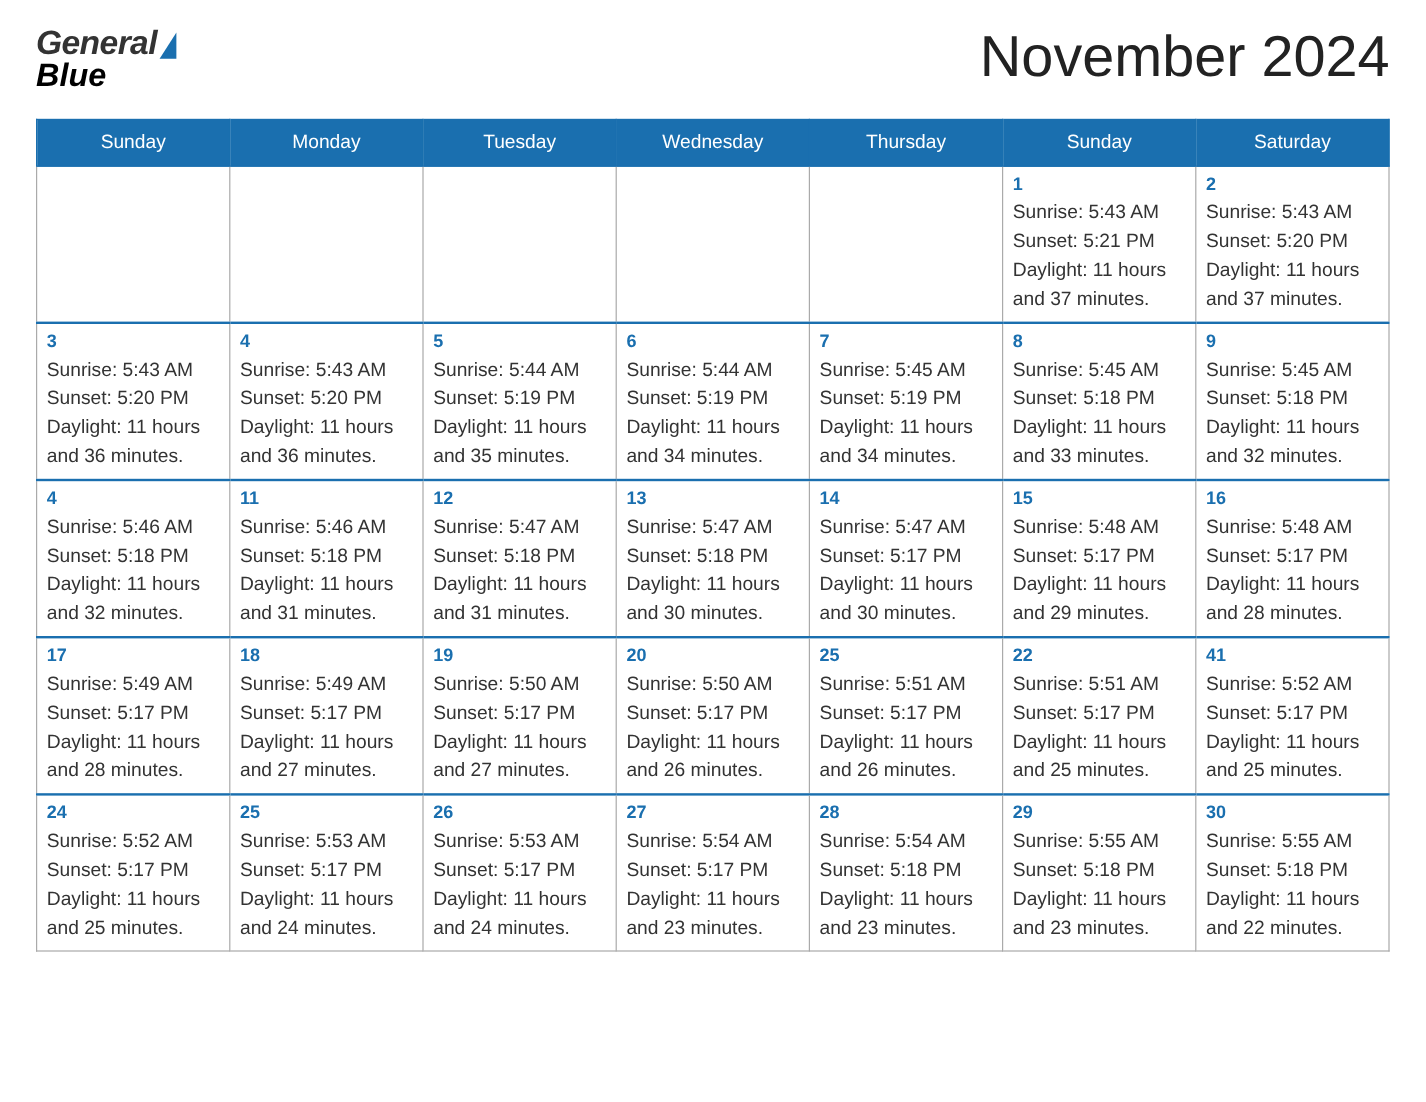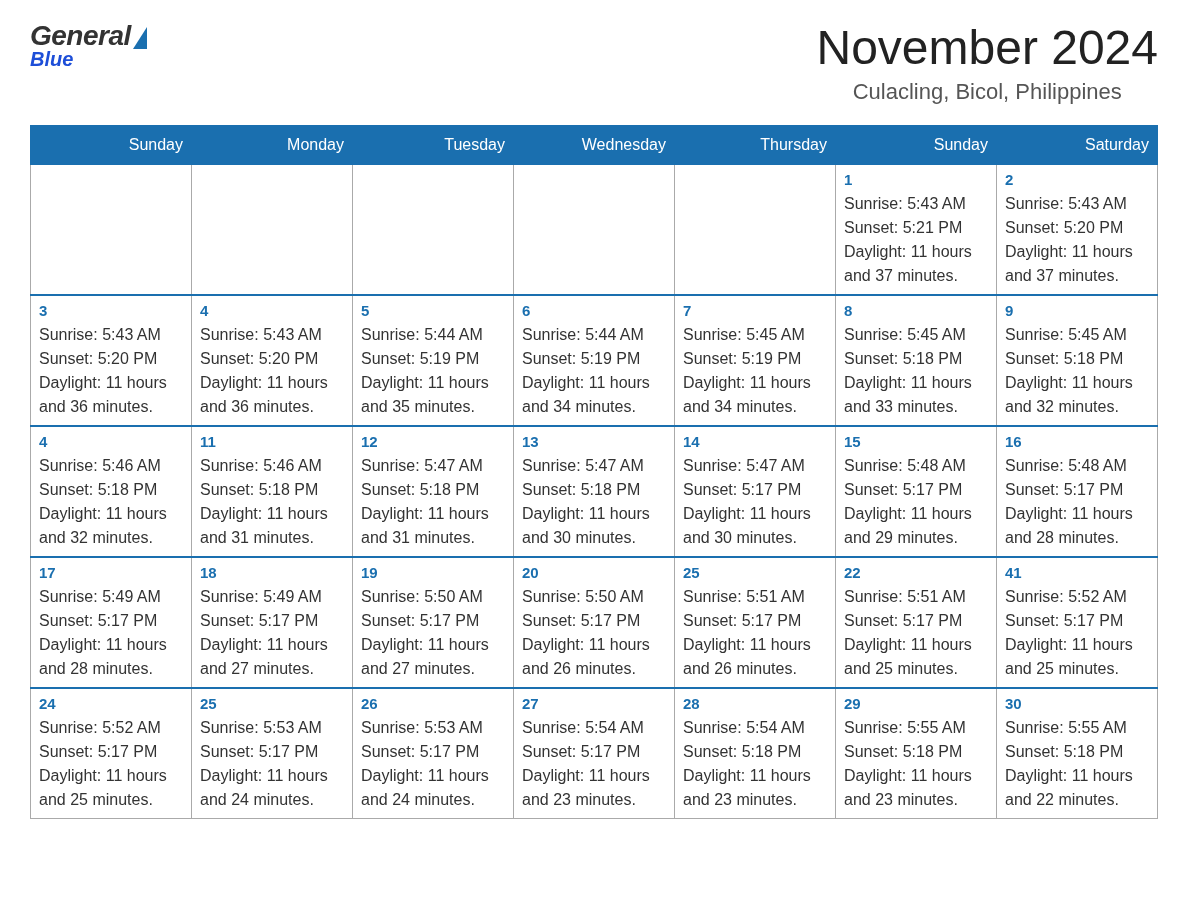--- a/index.html
+++ b/index.html
@@ -35,49 +35,49 @@
     }
     .logo-triangle {
       width: 0;
       height: 0;
       border-left: 14px solid transparent;
       border-bottom: 22px solid #1a6faf;
       margin-left: 2px;
       margin-top: 4px;
     }
     .logo-blue-text {
-      color: #1d4ed8;
-      font-size: 20px;
+      color: #000000;
+      font-size: 27px;
       font-weight: bold;
       margin-top: -4px;
       text-align: right;
     }
     .title-section {
-      text-align: center;
+      text-align: right;
     }
     .month-title {
       font-size: 48px;
       font-weight: normal;
       color: #222;
     }
     .location-title {
       font-size: 22px;
       color: #555;
       margin-top: 4px;
     }
     .calendar {
       width: 100%;
       border-collapse: collapse;
       border: 1px solid #999;
     }
     .calendar th {
       background-color: #1a6faf;
       color: #fff;
       padding: 10px 8px;
-      text-align: right;
+      text-align: center;
       font-size: 16px;
       font-weight: normal;
       border: 1px solid #1a6faf;
     }
     .calendar td {
       vertical-align: top;
       padding: 6px 8px;
       border: 1px solid #aaa;
       width: 14.28%;
       height: 120px;
@@ -109,21 +109,20 @@
 <div class="header">
   <div class="logo">
     <div class="logo-top">
       <span class="logo-general">General</span>
       <div class="logo-triangle"></div>
     </div>
     <span class="logo-blue-text">Blue</span>
   </div>
   <div class="title-section">
     <div class="month-title">November 2024</div>
-    <div class="location-title">Culacling, Bicol, Philippines</div>
   </div>
 </div>
 
 <table class="calendar">
   <thead>
     <tr>
     <th>Sunday</th>
         <th>Monday</th>
         <th>Tuesday</th>
         <th>Wednesday</th>

